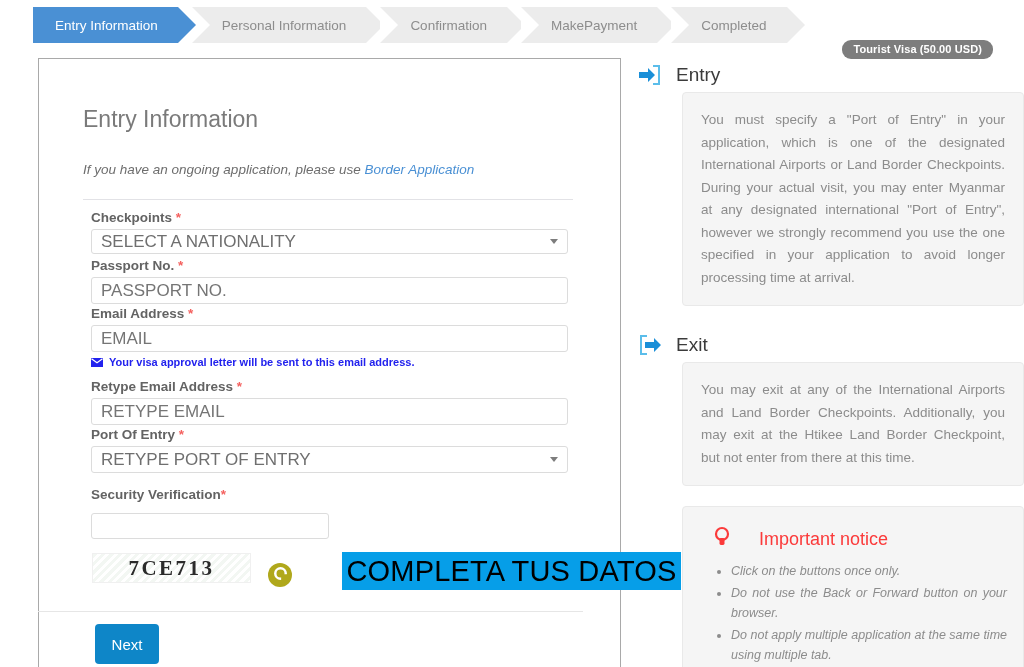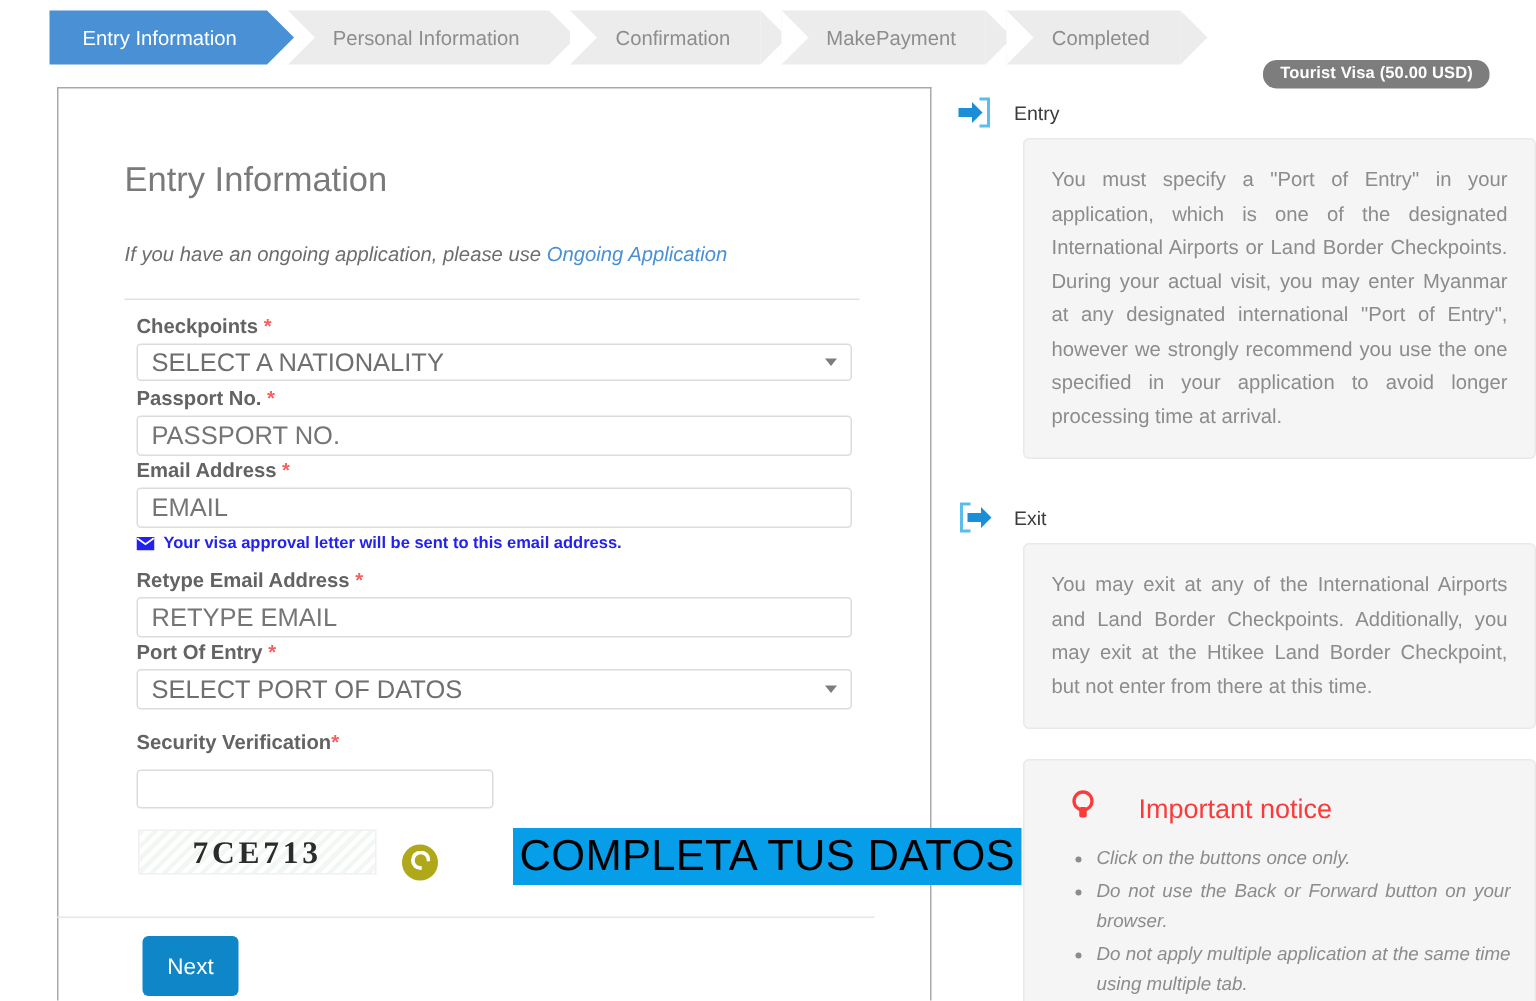--- a/index.html
+++ b/index.html
@@ -194,21 +194,21 @@
     font-size: 29px;
     letter-spacing: .2px;
     z-index: 30;
   }
 
   
   #sidebar { position: absolute; left: 638px; top: 58px; width: 386px; }
   .sec-head { display: flex; align-items: center; gap: 14px; height: 34px; }
   .sec-head .ico { width: 24px; height: 22px; flex: none; }
   .sec-head h2 {
-    margin: 0; font-size: 13px; font-weight: normal; color: #3b3b3b;
+    margin: 0; font-size: 19px; font-weight: normal; color: #3b3b3b;
   }
   .sec-body {
     margin-left: 44px;
     background: #f5f5f5;
     border: 1px solid #e9e9e9;
     border-radius: 4px;
     padding: 16px 18px;
     font-size: 13.5px;
     line-height: 22.5px;
     color: #8c8c8c;
@@ -258,21 +258,21 @@
   </div>
 </div>
 
 <div id="form-panel"></div>
 
 <div class="badge">Tourist Visa (50.00 USD)</div>
 
 <h1 class="page-title">Entry Information</h1>
 
 <div class="ongoing">
-  <span>If you have an ongoing application, please use </span><a href="#">Ongoing Application</a>
+  <span>If you have an ongoing application, please use </span><a href="#">Border Application</a>
 </div>
 
 <div class="divider"></div>
 
 <div class="field" style="top:210px;">
   <label class="fl"><span>Checkpoints</span> <span class="req">*</span></label>
   <div class="ctl select">
     <span>SELECT A NATIONALITY</span>
     <span class="caret"></span>
   </div>
@@ -299,21 +299,21 @@
 </div>
 
 <div class="field" style="top:379px;">
   <label class="fl"><span>Retype Email Address</span> <span class="req">*</span></label>
   <input class="ctl tall" type="text" placeholder="RETYPE EMAIL" style="">
 </div>
 
 <div class="field" style="top:427px;">
   <label class="fl"><span>Port Of Entry</span> <span class="req">*</span></label>
   <div class="ctl select tall" style="line-height:25px;">
-    <span>SELECT PORT OF DATOS</span>
+    <span>RETYPE PORT OF ENTRY</span>
     <span class="caret" style="top:10px;"></span>
   </div>
 </div>
 
 <div class="field" style="top:487px;">
   <label class="fl"><span>Security Verification</span><span class="req">*</span></label>
   <input class="ctl sv" type="text" style="margin-top: 7px;">
 </div>
 
 <div id="captcha-wrap">

